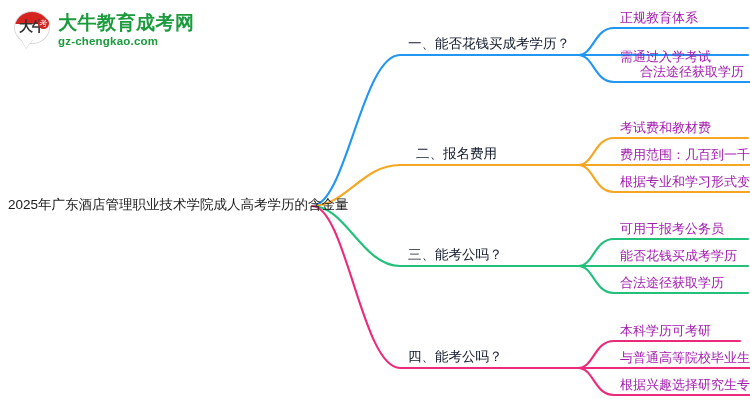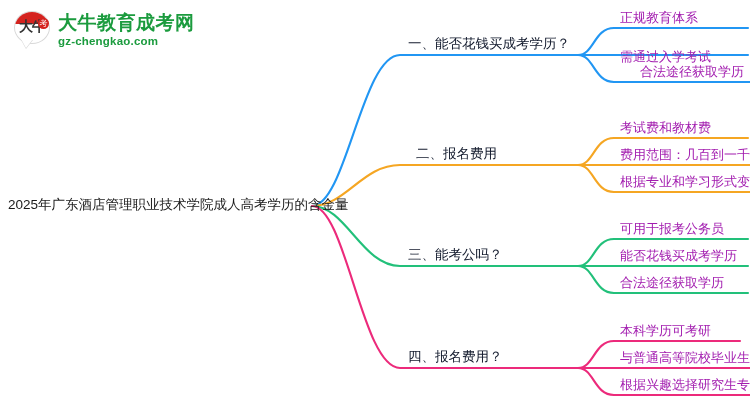--- a/index.html
+++ b/index.html
@@ -191,18 +191,18 @@
       <div class="node-label leaf-label" style="left: 620px; top: 28px; margin-top: 20px;">需通过入学考试</div>
       <div class="node-label leaf-label" style="left: 640px; top: 63px;">合法途径获取学历</div>
       <div class="node-label branch-label" style="left: 416px; top: 145px;">二、报名费用</div>
       <div class="node-label leaf-label" style="left: 620px; top: 119px;">考试费和教材费</div>
       <div class="node-label leaf-label" style="left: 620px; top: 146px;">费用范围：几百到一千元</div>
       <div class="node-label leaf-label" style="left: 620px; top: 173px;">根据专业和学习形式变化</div>
       <div class="node-label branch-label" style="left: 408px; top: 246px;">三、能考公吗？</div>
       <div class="node-label leaf-label" style="left: 620px; top: 220px;">可用于报考公务员</div>
       <div class="node-label leaf-label" style="left: 620px; top: 247px;">能否花钱买成考学历</div>
       <div class="node-label leaf-label" style="left: 620px; top: 274px;">合法途径获取学历</div>
-      <div class="node-label branch-label" style="left: 408px; top: 348px;">四、报名费用？</div>
+      <div class="node-label branch-label" style="left: 408px; top: 348px;">四、能考公吗？</div>
       <div class="node-label leaf-label" style="left: 620px; top: 322px;">本科学历可考研</div>
       <div class="node-label leaf-label" style="left: 620px; top: 349px;">与普通高等院校毕业生同等待遇</div>
       <div class="node-label leaf-label" style="left: 620px; top: 376px;">根据兴趣选择研究生专业</div>
     </div>
 </div>
 
 </body></html>

